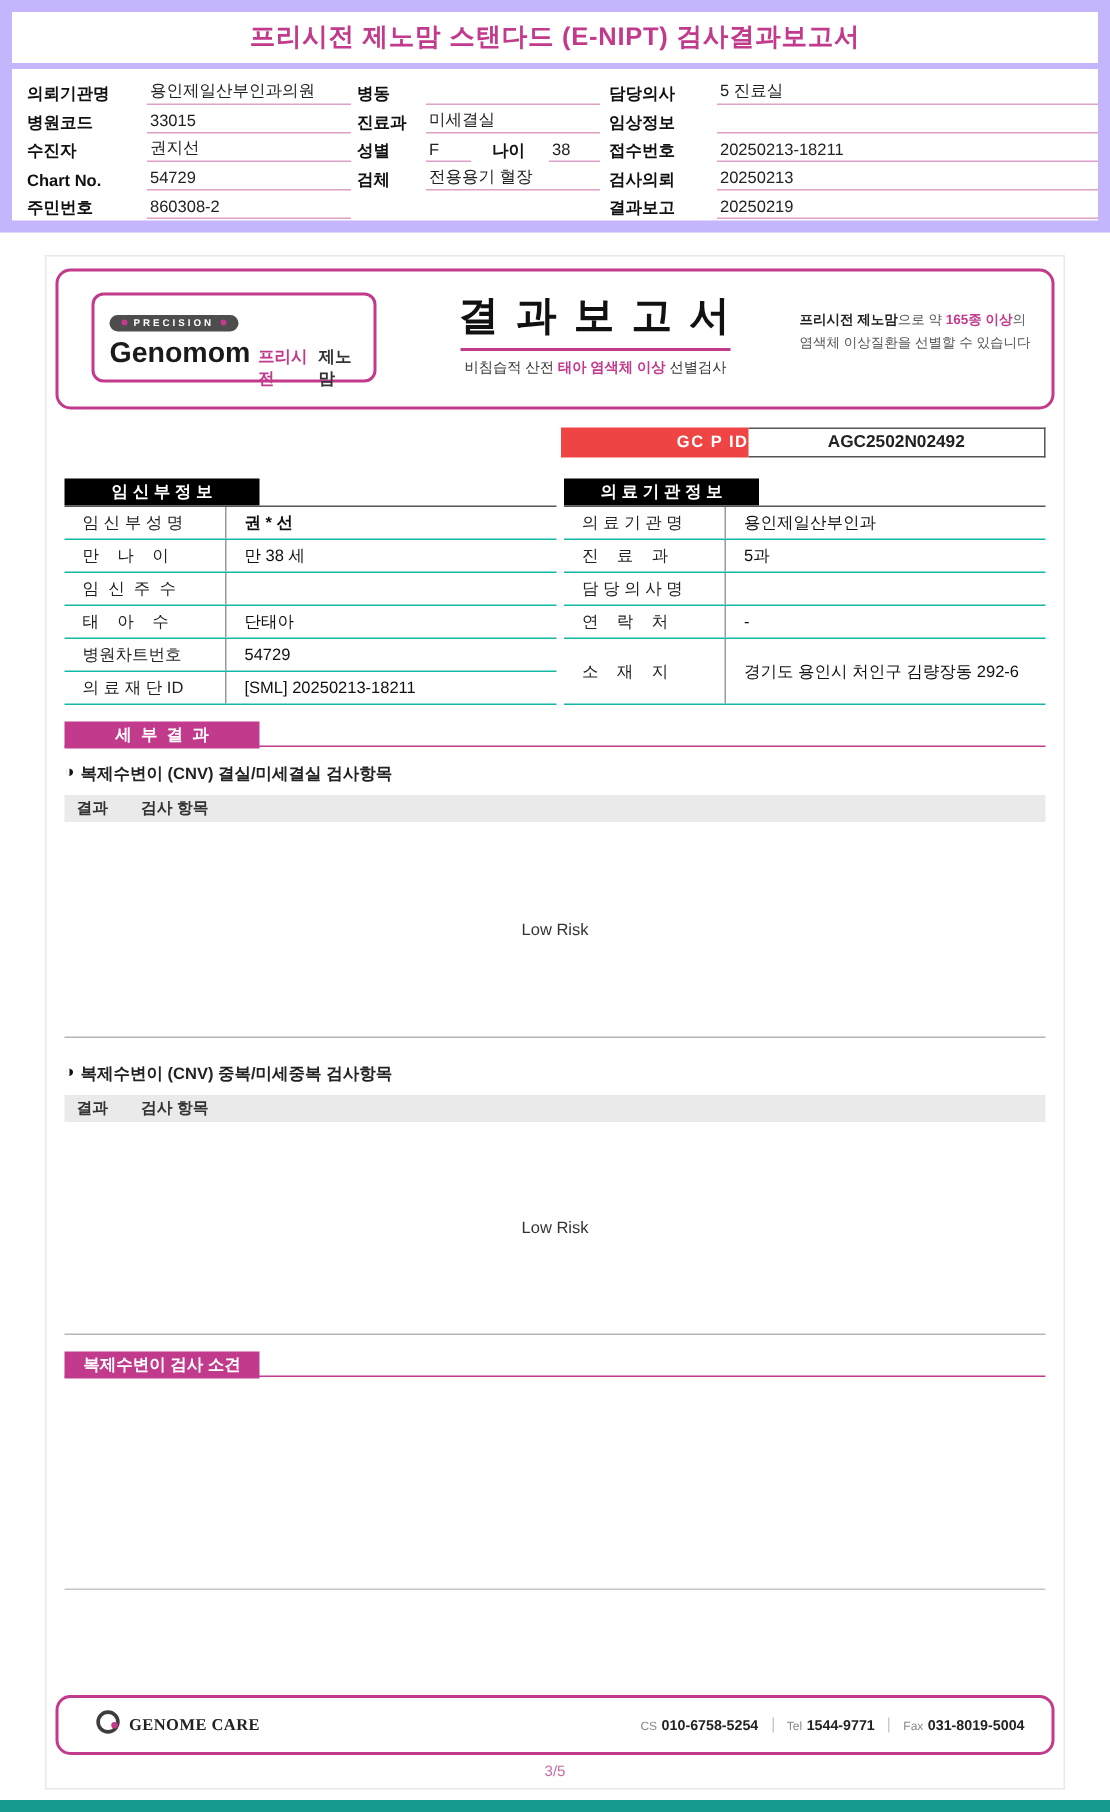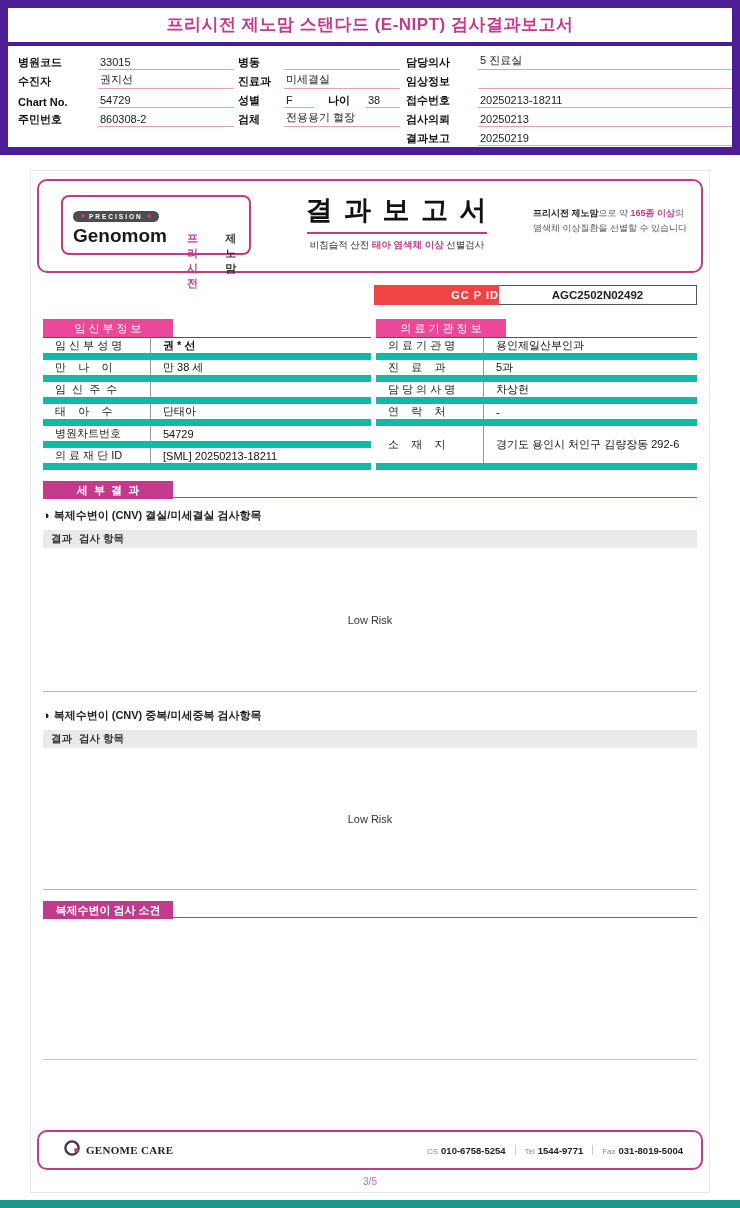--- a/index.html
+++ b/index.html
@@ -1,21 +1,21 @@
 <!DOCTYPE html>
 <html><head>
 <meta charset="utf-8">
 <style>
   * { margin: 0; padding: 0; box-sizing: border-box; }
   body {
     width: 740px; height: 1208px; position: relative; overflow: hidden;
     background: #ffffff; font-family: "Liberation Sans", sans-serif; color: #222;
   }
   
-  .top { background: #4c1d95; padding: 8px; height: 155px; }
+  .top { background: #c4b5fd; padding: 8px; height: 155px; }
   .top-title {
     background: #fff; height: 34px; line-height: 34px; text-align: center;
     color: #c23a8c; font-size: 17px; font-weight: bold; letter-spacing: 0.5px;
   }
   .top-info { background: #fff; margin-top: 4px; height: 101px; position: relative; font-size: 11px; }
   .icol { position: absolute; top: 5px; }
   .icol.c1 { left: 10px;  width: 216px; }
   .icol.c2 { left: 230px; width: 162px; }
   .icol.c3 { left: 398px; width: 326px; }
   .irow { display: flex; align-items: flex-end; height: 19px; }
@@ -41,21 +41,21 @@
   .logo-box {
     position: absolute; left: 22px; top: 14px; width: 190px; height: 60px;
     border: 2px solid #c23a8c; border-radius: 8px; padding: 7px 10px;
   }
   .prec-pill {
     display: inline-flex; align-items: center; gap: 4px;
     background: #4d4d4d; border-radius: 8px; padding: 2px 8px;
   }
   .prec-pill .pdot { width: 4px; height: 4px; border-radius: 50%; background: #c23a8c; }
   .prec-pill .ptext { color: #fff; font-size: 6.5px; letter-spacing: 2px; font-weight: bold; }
-  .brand-line { margin-top: 3px; display: flex; align-items: baseline; gap: 20px; }
+  .brand-line { margin-top: 3px; display: flex; align-items: baseline; gap: 5px; }
   .brand { font-size: 19px; font-weight: 800; color: #1a1a1a; }
   .brand-kr1 { color: #c23a8c; font-weight: bold; font-size: 11px; }
   .brand-kr2 { color: #333; font-weight: bold; font-size: 11px; }
   .rep-title-block { position: absolute; left: 236px; top: 11px; width: 244px; text-align: center; }
   .rep-title { font-size: 27px; font-weight: 800; letter-spacing: 2px; color: #111; white-space: pre; }
   .rep-line { width: 180px; height: 2px; background: #c23a8c; margin: 4px auto 5px; }
   .rep-sub { font-size: 9.5px; color: #333; white-space: nowrap; }
   .mag { color: #c23a8c; font-weight: bold; }
   .rep-note { position: absolute; right: 14px; top: 25px; font-size: 9px; color: #555; line-height: 1.7; }
   .rep-note b { color: #222; }
@@ -67,45 +67,45 @@
   }
   .gcpid-v {
     flex: 1; border: 1px solid #555; border-left: none; text-align: center;
     line-height: 18px; font-weight: bold; font-size: 11.5px;
   }
   
   .tables { display: flex; margin: 14px 12px 0; gap: 5px; }
   .itable.mother { width: 328px; }
   .itable.clinic { flex: 1; }
   .t-head {
-    width: 130px; height: 18px; background: #ec4899; color: #fff; font-size: 11px;
-    font-weight: normal; text-align: center; line-height: 18px; white-space: pre;
+    width: 130px; height: 18px; background: #000000; color: #fff; font-size: 11px;
+    font-weight: bold; text-align: center; line-height: 18px; white-space: pre;
   }
   .t-body { border-top: 1.5px solid #555; }
-  .t-row { display: flex; height: 22px; border-bottom: 7px solid #14b8a6; font-size: 11px; }
+  .t-row { display: flex; height: 22px; border-bottom: 1px solid #14b8a6; font-size: 11px; }
   .t-row.tall { height: 44px; }
   .t-label {
     width: 108px; padding-left: 12px; border-right: 1px solid #999;
     display: flex; align-items: center; color: #222;
   }
   .t-label span { white-space: pre; }
   .t-val { flex: 1; padding-left: 12px; display: flex; align-items: center; color: #111; }
   .t-val.bold { font-weight: bold; }
   
   .sec-head { margin: 10px 12px 0; height: 18px; border-bottom: 1.5px solid #c23a8c; }
   .sec-box {
     display: inline-block; min-width: 130px; height: 18px; background: #c23a8c;
     color: #fff; font-size: 11px; font-weight: bold; text-align: center;
     line-height: 18px; padding: 0 4px; white-space: pre;
   }
   .cnv-head { margin: 10px 12px 0; font-size: 11px; color: #222; display: flex; align-items: center; gap: 4px; height: 14px; font-weight: bold; }
   .half-icon { font-size: 11px; color: #111; font-weight: normal; }
   .gray-bar {
     margin: 8px 12px 0; height: 18px; background: #eaeaea; display: flex;
-    align-items: center; padding-left: 8px; gap: 7px; font-size: 10.5px;
+    align-items: center; padding-left: 8px; gap: 22px; font-size: 10.5px;
     font-weight: bold; color: #333;
   }
   .result-area {
     margin: 0 12px; height: 144px; border-bottom: 1px solid #b5b5b5;
     display: flex; align-items: center; justify-content: center;
     font-size: 11px; color: #333;
   }
   .result-area.second { height: 142px; }
   .opinion-area { margin: 0 12px; height: 142px; border-bottom: 1px solid #c5c5c5; }
   
@@ -126,20 +126,24 @@
 </style>
 </head>
 <body>
 
 <div class="top">
   <div class="top-title">프리시전 제노맘 스탠다드 (E-NIPT) 검사결과보고서</div>
   <div class="top-info">
 
     <div class="icol c1">
       <div class="irow">
+        <span class="ilabel">의뢰기관명</span>
+        <span class="ival">용인제일산부인과의원</span>
+      </div>
+      <div class="irow">
         <span class="ilabel">병원코드</span>
         <span class="ival">33015</span>
       </div>
       <div class="irow">
         <span class="ilabel">수진자</span>
         <span class="ival">권지선</span>
       </div>
       <div class="irow">
         <span class="ilabel">Chart No.</span>
         <span class="ival">54729</span>
@@ -285,21 +289,20 @@
         <div class="t-row">
           <div class="t-label">
               <span>진    료    과</span>
             </div>
           <div class="t-val">5과</div>
         </div>
         <div class="t-row">
           <div class="t-label">
               <span>담 당 의 사 명</span>
             </div>
-          <div class="t-val">차상헌</div>
         </div>
         <div class="t-row">
           <div class="t-label">
               <span>연    락    처</span>
             </div>
           <div class="t-val">-</div>
         </div>
         <div class="t-row tall">
           <div class="t-label">
               <span>소    재    지</span>

